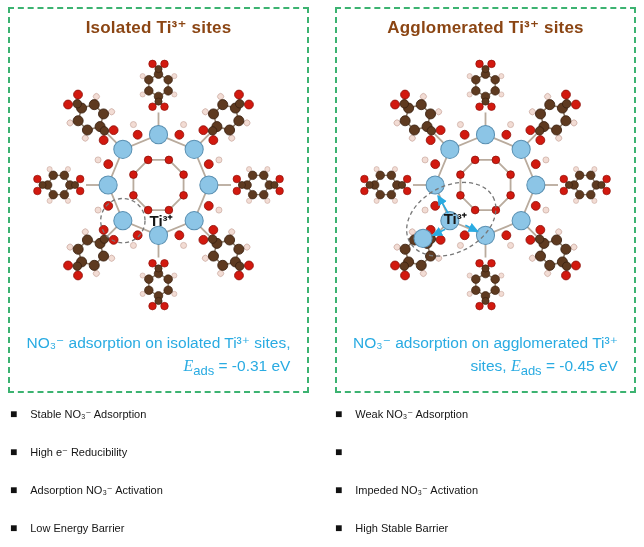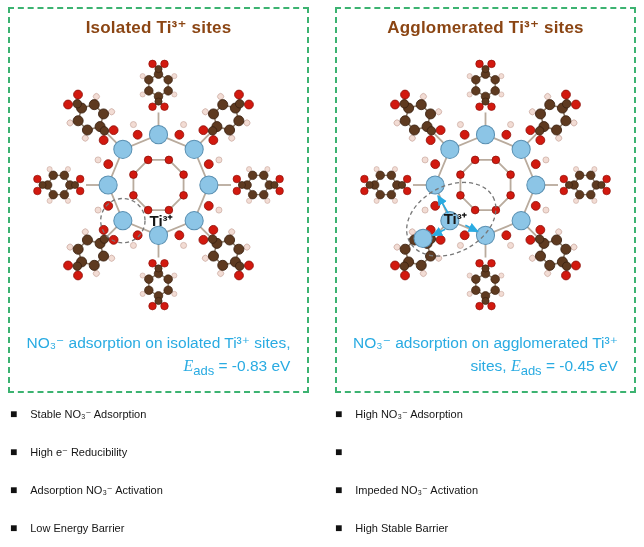--- a/index.html
+++ b/index.html
@@ -155,21 +155,21 @@
       <h2 class="panel-title">Isolated Ti³⁺ sites</h2>
       <div class="molecule-wrap">
         <svg class="mol" width="285" height="278" viewBox="12 12 276 276">
           <use href="#mof"></use>
           <circle class="anno" cx="114.6" cy="185.4" r="22"></circle>
           <text class="ti-label" x="141" y="191">Ti³⁺</text>
         </svg>
       </div>
       <p class="caption">
         <span>NO₃⁻ adsorption on isolated Ti³⁺ sites,</span><br>
-        <span></span><span class="math-e">E</span><sub>ads</sub><span> = -0.83 eV</span>
+        <span></span><span class="math-e">E</span><sub>ads</sub><span> = -0.31 eV</span>
       </p>
     </section>
 
     <section class="panel">
       <h2 class="panel-title">Agglomerated Ti³⁺ sites</h2>
       <div class="molecule-wrap">
         <svg class="mol" width="285" height="278" viewBox="12 12 276 276">
           <use href="#mof"></use>
           <circle class="ti" cx="88" cy="203" r="9"></circle>
           <ellipse class="anno" cx="116" cy="184" rx="47" ry="33" transform="rotate(-28 116 184)"></ellipse>
@@ -201,21 +201,21 @@
           <span class="bullet-text">Adsorption NO₃⁻ Activation</span>
         </div>
         <div class="bullet-item">
           <span class="bullet-square">■</span>
           <span class="bullet-text">Low Energy Barrier</span>
         </div>
       </div>
     <div class="bullet-col">
         <div class="bullet-item">
           <span class="bullet-square">■</span>
-          <span class="bullet-text">High NO₃⁻ Adsorption</span>
+          <span class="bullet-text">Weak NO₃⁻ Adsorption</span>
         </div>
         <div class="bullet-item">
           <span class="bullet-square">■</span>
         </div>
         <div class="bullet-item">
           <span class="bullet-square">■</span>
           <span class="bullet-text">Impeded NO₃⁻ Activation</span>
         </div>
         <div class="bullet-item">
           <span class="bullet-square">■</span>

